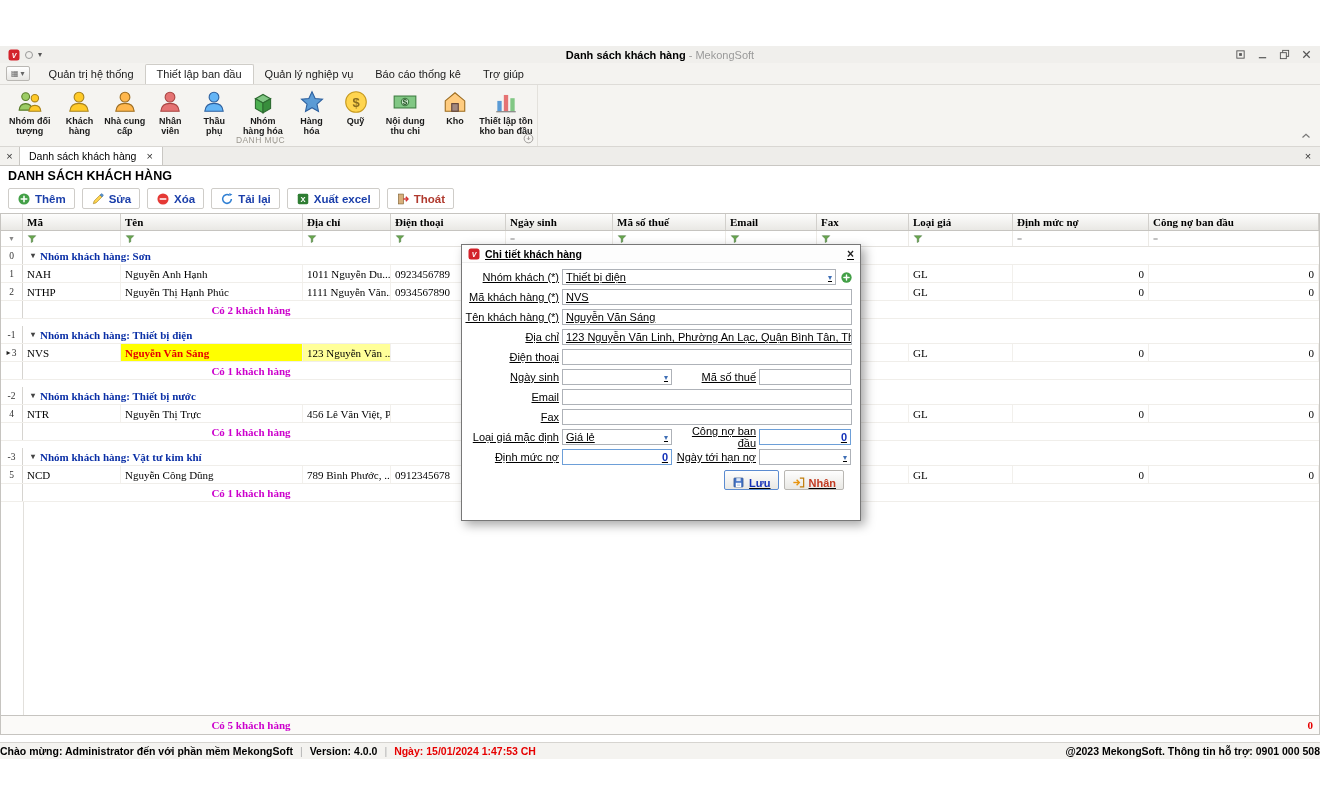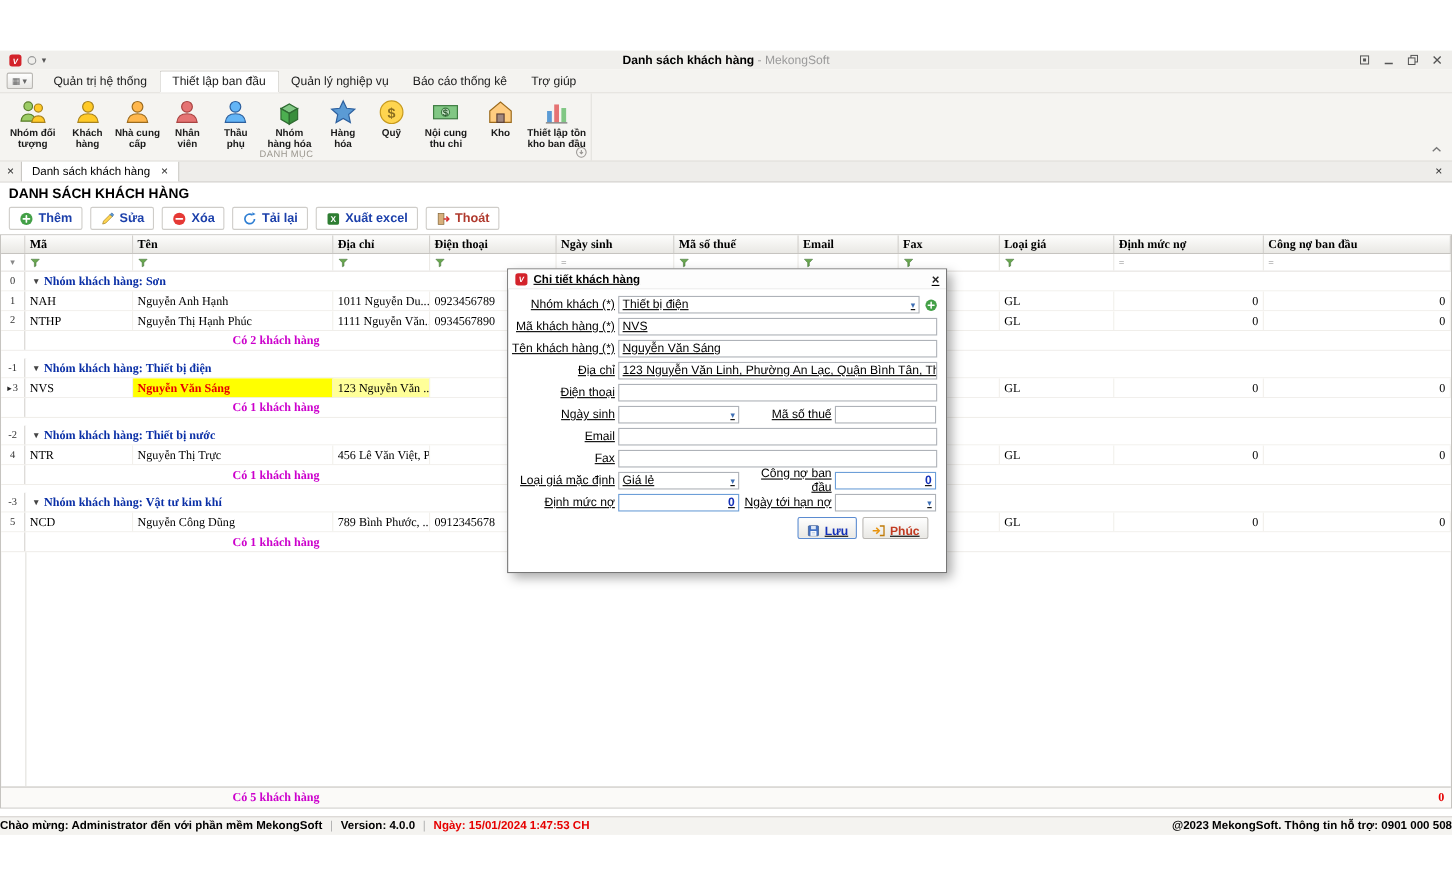--- a/index.html
+++ b/index.html
@@ -270,21 +270,21 @@
             <span class="tb-label">Quỹ</span>
           </div>
           <div class="tb-item">
             <span class="tb-ic" data-icon="money-bill">
               <svg xmlns="http://www.w3.org/2000/svg" viewBox="0 0 24 24">
                 <rect x="2" y="6.5" width="20" height="11" fill="#81c784" stroke="#3e7d42"></rect>
                 <circle cx="12" cy="12" r="3.4" fill="#c8e6c9" stroke="#3e7d42"></circle>
                 <text x="12" y="15" text-anchor="middle" font-size="8" font-weight="bold" fill="#2e5b30">$</text>
               </svg>
             </span>
-            <span class="tb-label">Nội cung thu chi</span>
+            <span class="tb-label">Nội dung thu chi</span>
           </div>
           <div class="tb-item">
             <span class="tb-ic" data-icon="warehouse">
               <svg xmlns="http://www.w3.org/2000/svg" viewBox="0 0 24 24">
                 <path d="M3 11l9-7.5L21 11v9.5H3z" fill="#ffcc80" stroke="#9c6b1e"></path>
                 <rect x="9" y="13.5" width="6" height="7" fill="#a1887f" stroke="#5d4037"></rect>
               </svg>
             </span>
             <span class="tb-label">Kho</span>
           </div>
@@ -692,19 +692,19 @@
           <span>Lưu</span>
         </div>
         <div class="mbtn close">
           <span class="mb-ic" data-icon="door-close">
               <svg xmlns="http://www.w3.org/2000/svg" viewBox="0 0 24 24">
                 <path d="M2.5 12h10" stroke="#e8930c" stroke-width="2.6"></path>
                 <path d="M8.5 7l5 5-5 5" fill="none" stroke="#e8930c" stroke-width="2.6"></path>
                 <path d="M14.5 4h7v16h-7" fill="none" stroke="#c07b08" stroke-width="2.2"></path>
               </svg>
             </span>
-          <span>Phúc</span>
+          <span>Nhân</span>
         </div>
       </div>
     </div>
   </div>
 
 </div>
 
 </body></html>

